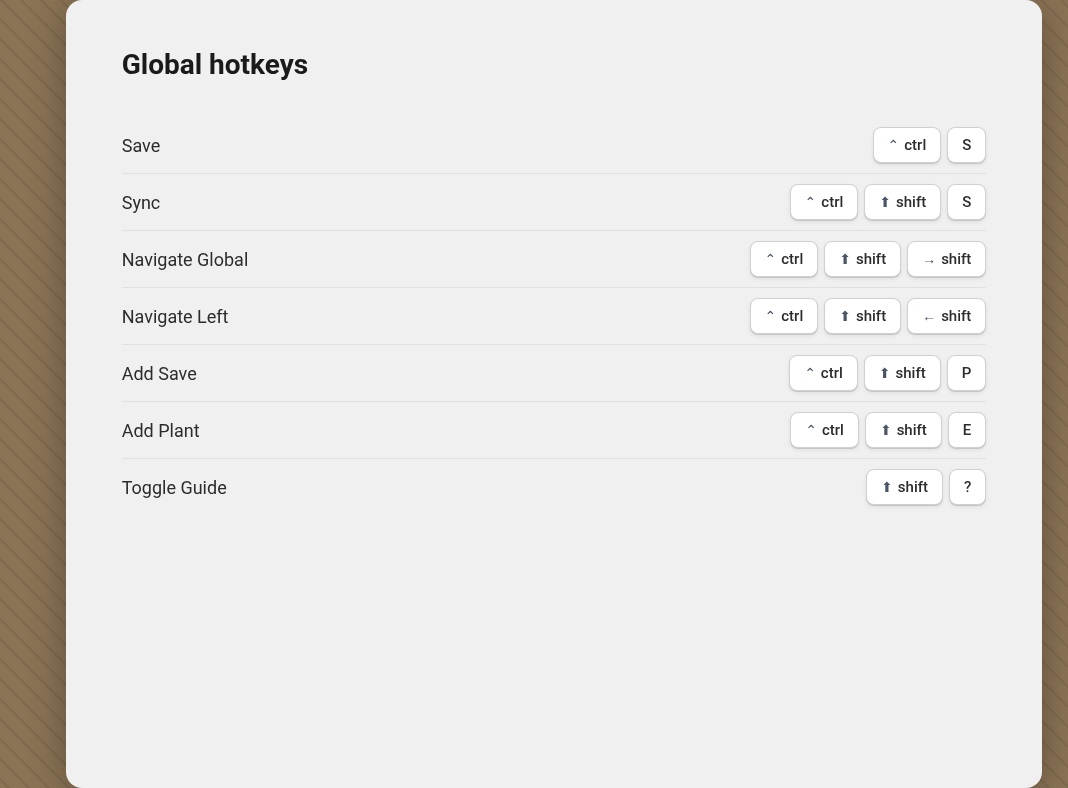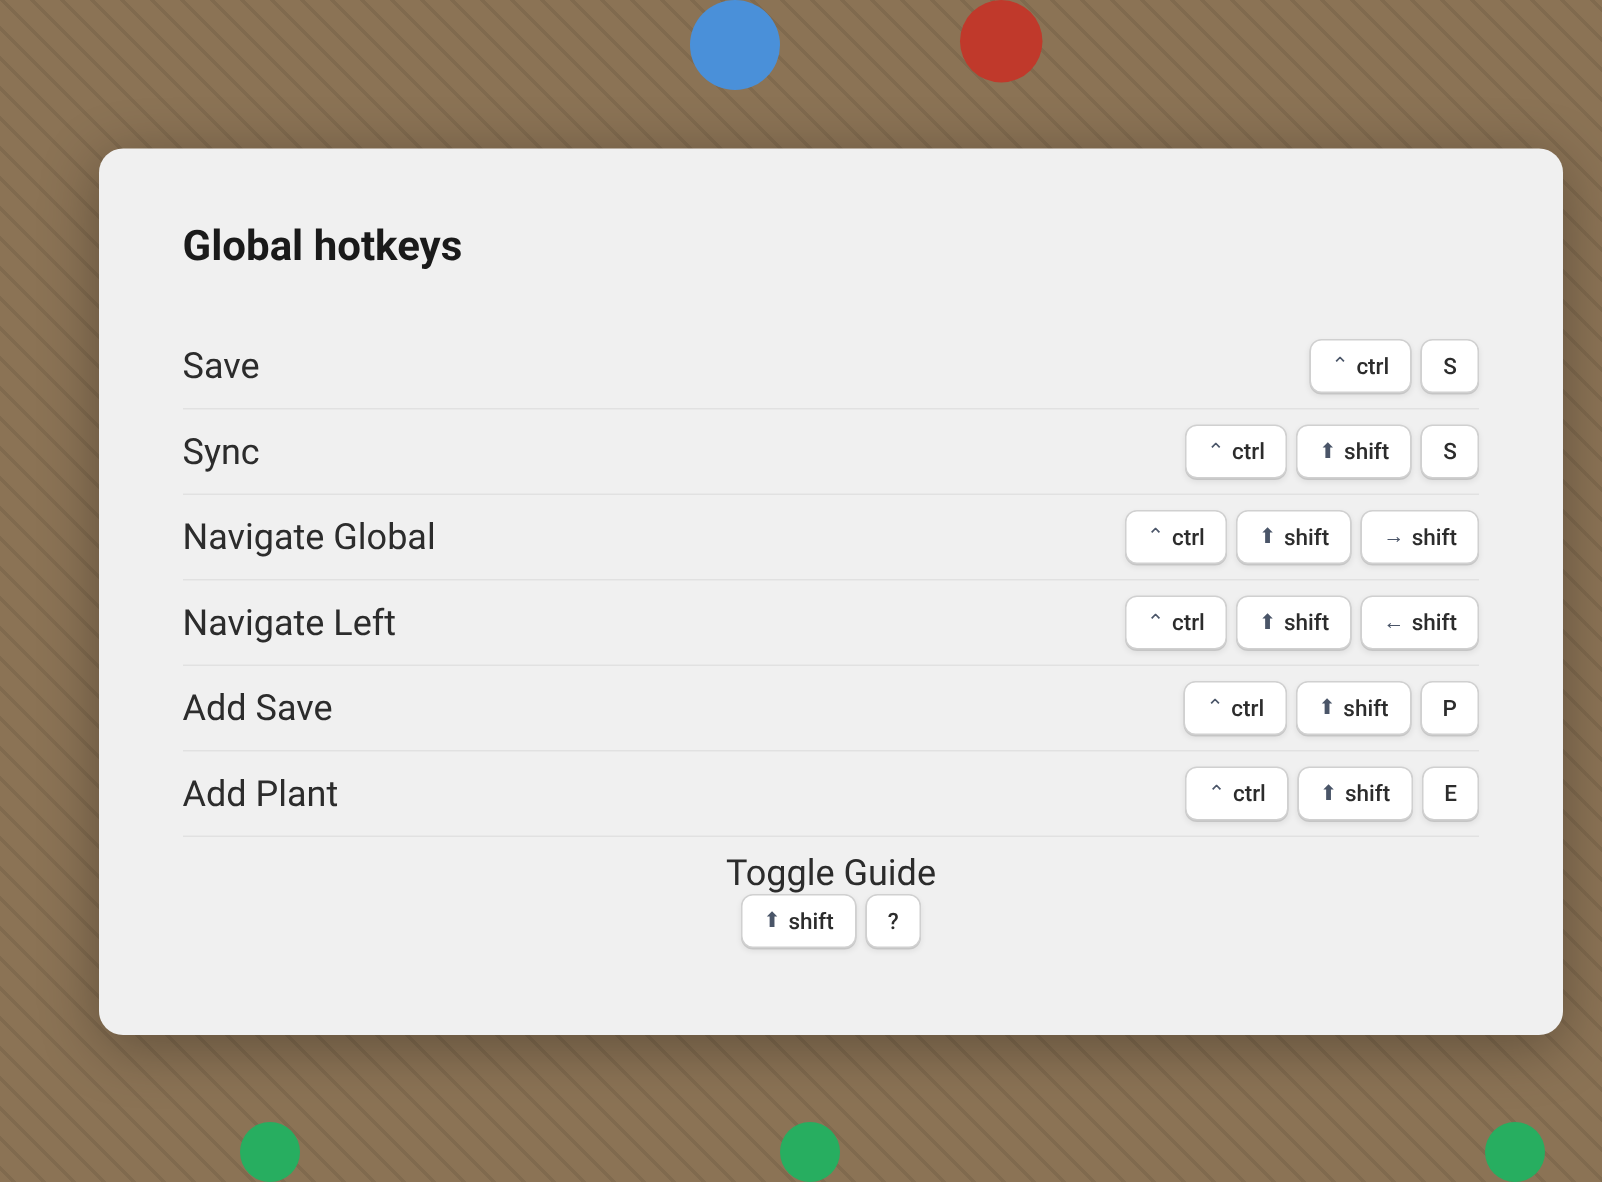--- a/index.html
+++ b/index.html
@@ -28,21 +28,20 @@
     .bg-blue { width: 60px; height: 60px; background: #4a90d9; top: 0; left: 460px; }
     .bg-red  { width: 55px; height: 55px; background: #c0392b; top: 0; left: 640px; }
     .bg-green1 { width: 40px; height: 40px; background: #27ae60; bottom: 0; left: 160px; }
     .bg-green2 { width: 40px; height: 40px; background: #27ae60; bottom: 0; left: 520px; }
     .bg-green3 { width: 40px; height: 40px; background: #27ae60; bottom: 0; left: 990px; }
 
     .modal-overlay {
       position: absolute;
       inset: 0;
       display: flex;
-      align-items: center;
       justify-content: center;
       margin-left: 40px;
     }
 
     .modal {
       background: #f0f0f0;
       border-radius: 16px;
       padding: 48px 56px;
       width: 1000px;
       max-width: 95%;
@@ -58,25 +57,24 @@
 
     .hotkey-row {
       display: flex;
       align-items: center;
       justify-content: space-between;
       padding: 10px 0;
       border-bottom: 1px solid rgba(0,0,0,0.06);
     }
     .hotkey-row:last-child {
       border-bottom: none;
-      flex-direction: column;
     }
 
     .hotkey-label {
-      font-size: 24px;
+      font-size: 18px;
       color: #2c2c2c;
       font-weight: 400;
     }
 
     .hotkey-keys {
       display: flex;
       align-items: center;
       gap: 6px;
     }
 

